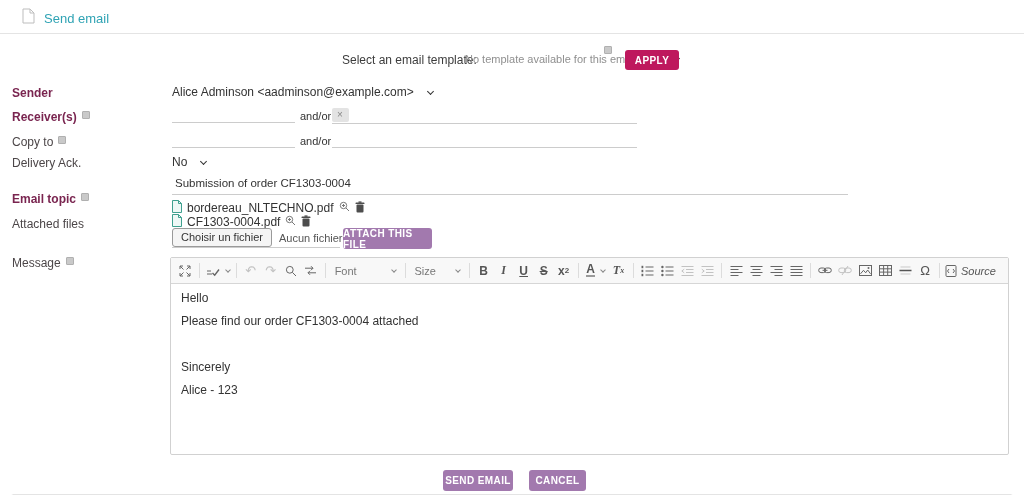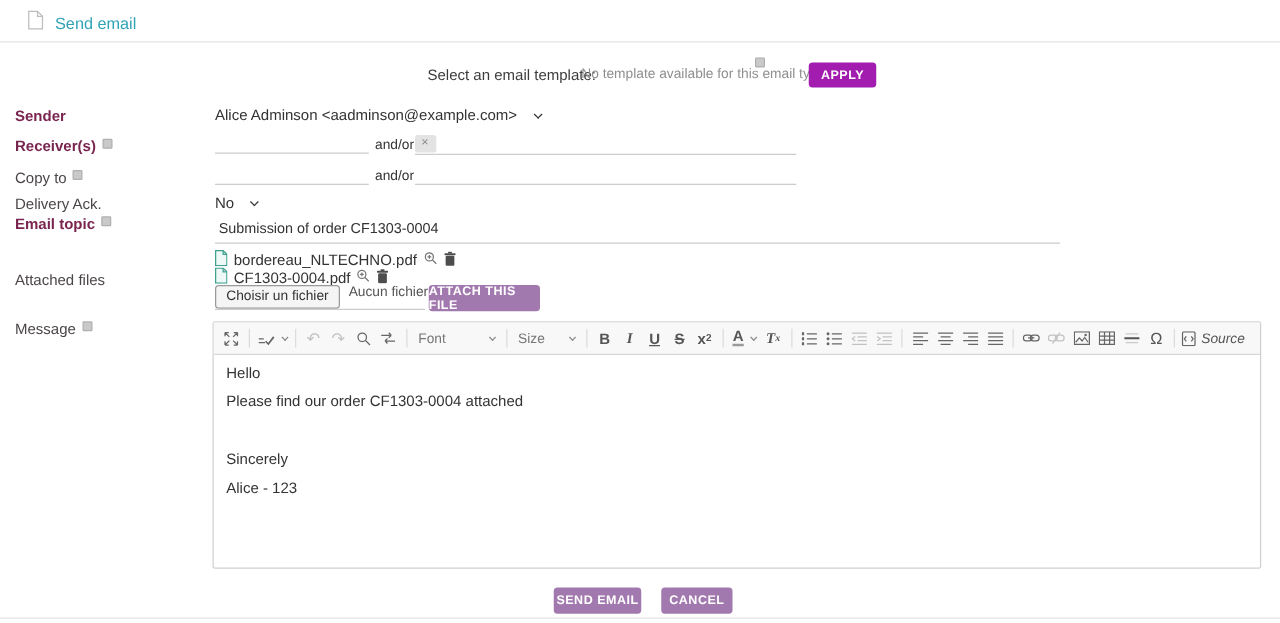--- a/index.html
+++ b/index.html
@@ -1,17 +1,17 @@
 <!DOCTYPE html>
 <html><head>
 <meta charset="utf-8">
 <style>
   * { box-sizing: border-box; }
   html,body { margin:0; padding:0; background:#fff; font-family:"Liberation Sans", sans-serif; }
-  .page { position:relative; width:1024px; height:498px; background:#fff; overflow:hidden; }
+  .page { position:relative; width:1024px; height:498px; background:#fff; overflow:hidden;border-radius:25px; }
   .abs { position:absolute; }
 
   
   .hdr { top:8px; left:22px; display:flex; align-items:center; gap:9px; }
   .hdr-title { color:#2fa3b4; font-size:13px; }
   .divider { left:0; width:1024px; border-top:1px solid #e4e4e4; height:0; }
 
   
   .lbl { left:12px; font-size:12px; color:#4c4648; display:flex; align-items:center; gap:5px; }
   .lbl.bold { font-weight:bold; color:#7a2550; }
@@ -20,21 +20,21 @@
   .chev { width:5px; height:5px; border-right:1.6px solid #333; border-bottom:1.6px solid #333; transform:rotate(45deg); display:inline-block; margin:0 0 2px 14px; }
   .chev.sm { width:4px; height:4px; border-color:#888; margin-left:6px; }
   .uline { border-bottom:1px solid #ccc; }
   .andor { font-size:11px; color:#333; }
 
   .tag { background:#e3e3e3; border-radius:2px; font-size:11px; color:#333; padding:1px 6px 2px 5px; display:inline-flex; align-items:center; gap:4px; }
   .tag-x { color:#8a8a8a; font-size:10px; cursor:pointer; }
 
   .btn { display:flex; align-items:center; justify-content:center; border-radius:3px; color:#fff; font-weight:bold; font-size:10px; letter-spacing:.4px; cursor:pointer; }
   .btn.purple { background:#a279ae; }
-  .btn.disabled { background:#a21caf; cursor:default;margin-left:22px; }
+  .btn.disabled { background:#be185d; cursor:default; }
 
   .filebtn { border:1px solid #9a9a9a; background:#f5f5f5; border-radius:3px; font-size:11px; color:#333; padding:2px 8px 3px; display:inline-block; }
   .filestatus { font-size:11px; color:#555; margin-left:7px; }
   .filerow { display:flex; align-items:center; gap:5px; font-size:12px; color:#333; }
 
   
   .editor { top:257px; left:170px; width:839px; height:198px; border:1px solid #d1d1d1; border-radius:2px; background:#fff; }
   .toolbar { height:26px; background:#f8f8f8; border-bottom:1px solid #d6d6d6; display:flex; align-items:center; padding:0 5px; gap:2px; }
   .ti { display:flex; align-items:center; justify-content:center; min-width:18px; height:19px; color:#555; cursor:pointer; }
   .ti.txt { font-size:12px; font-weight:bold; }
@@ -96,21 +96,21 @@
   <div class="abs uline" style="top:131px;left:172px;width:123px;height:17px"></div>
   <div class="abs andor" style="top:135px;left:300px">and/or</div>
   <div class="abs uline" style="top:131px;left:332px;width:305px;height:17px"></div>
 
   <div class="abs lbl" style="top:156px">Delivery Ack.</div>
   <div class="abs" style="top:155px;left:172px;display:flex;align-items:center">
     <span class="val">No</span>
     <span class="chev"></span>
   </div>
 
-  <div class="abs lbl bold" style="top:172px">
+  <div class="abs lbl bold" style="top:192px">
     <span>Email topic</span>
     <span class="help"></span>
   </div>
   <div class="abs uline" style="top:177px;left:172px;width:676px;height:18px;font-size:11.5px;color:#333;padding-left:3px">Submission of order CF1303-0004</div>
 
   <div class="abs lbl" style="top:217px">Attached files</div>
 
   <div class="abs filerow" style="top:200px;left:172px">
     <span><svg width="10" height="13" viewBox="0 0 10 13">
           <path d="M0.5 0.5 h6 l3 3 v9 h-9 z" fill="#eef8f6" stroke="#3fa08f"></path>
@@ -142,21 +142,21 @@
           <line x1="3" y1="4.5" x2="6" y2="4.5"></line>
           <line x1="4.5" y1="3" x2="4.5" y2="6"></line>
         </svg></span>
     <span><svg width="10" height="12" viewBox="0 0 10 12">
           <rect x="1.5" y="3.5" width="7" height="8" rx="1" fill="#4d4d4d"></rect>
           <rect x="0.5" y="1.6" width="9" height="1.5" rx="0.7" fill="#4d4d4d"></rect>
           <rect x="3.5" y="0.4" width="3" height="1.4" fill="#4d4d4d"></rect>
         </svg></span>
   </div>
 
-  <div class="abs" style="top:228px;left:172px;display:flex;">
+  <div class="abs" style="top:228px;left:172px;display:flex;align-items:center">
     <span class="filebtn">Choisir un fichier</span>
     <span class="filestatus">Aucun fichier choisi</span>
   </div>
   <div class="abs uline" style="top:232px;left:172px;width:168px;height:16px"></div>
   <div class="abs btn purple" style="top:228px;left:343px;width:89px;height:21px">ATTACH THIS FILE</div>
 
   <div class="abs lbl" style="top:256px">
     <span>Message</span>
     <span class="help"></span>
   </div>

